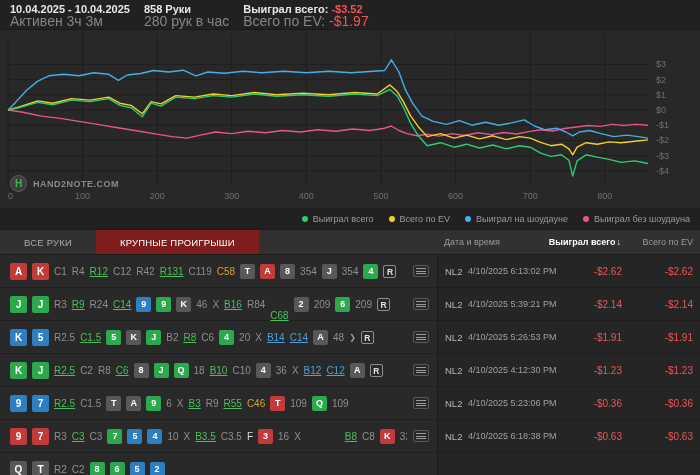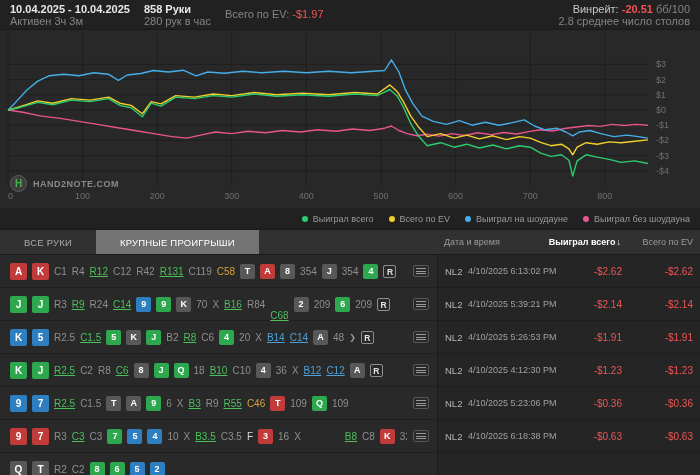--- a/index.html
+++ b/index.html
@@ -3,42 +3,42 @@
 <meta charset="utf-8">
 <style>
   html,body{margin:0;padding:0;background:#151515;font-family:"Liberation Sans",sans-serif;}
   #app{position:relative;width:700px;height:475px;overflow:hidden;background:#242424;}
 
   
   .header{height:30px;background:#212121;border-bottom:1px solid #191919;display:flex;align-items:center;padding:0 10px;box-sizing:border-box;}
   .hgroup{margin-right:14px;display:flex;flex-direction:column;justify-content:flex-start;}
   .hgroup.right{margin-left:auto;margin-right:0;text-align:right;}
   .h1{font-size:11px;font-weight:bold;color:#e8e8e8;line-height:13px;white-space:nowrap;}
-  .h2{font-size:11px;color:#858585;line-height:11px;white-space:nowrap;}
+  .h2{font-size:14px;color:#858585;line-height:11px;white-space:nowrap;}
   .red{color:#f05454;}
   .wl{color:#c8c8c8;font-weight:normal;}
   .wl2{color:#858585;font-weight:normal;}
 
   
   .chart{position:relative;height:178px;background:#282828;}
   .chart svg{position:absolute;left:0;top:0;}
   .chart text{font-family:"Liberation Sans",sans-serif;}
   .logo{position:absolute;left:10px;bottom:16px;display:flex;align-items:center;gap:6px;}
   .logo-icon{width:15px;height:15px;border-radius:50%;background:#3d3d3d;border:1px solid #5c5c5c;color:#4caf50;font-size:10px;font-weight:bold;text-align:center;line-height:15px;}
   .logo-text{font-size:9px;font-weight:bold;letter-spacing:.5px;color:#8a8a8a;}
 
   
   .legend{height:22px;background:#212121;border-bottom:1px solid #1a1a1a;display:flex;align-items:center;justify-content:flex-end;gap:15px;padding:0 10px;box-sizing:border-box;}
   .lg-item{display:flex;align-items:center;gap:5px;font-size:9px;color:#9a9a9a;white-space:nowrap;}
   .lg-dot{width:6px;height:6px;border-radius:50%;flex:none;}
 
   
   .tabbar{height:24px;background:#313131;border-bottom:1px solid #1c1c1c;display:flex;align-items:stretch;}
   .tab{display:flex;align-items:center;padding:0 24px;font-size:9.5px;color:#a8a8a8;letter-spacing:.2px;cursor:pointer;white-space:nowrap;}
-  .tab.active{background:#737373;color:#ffffff;}
+  .tab.active{background:#7f1d1d;color:#ffffff;}
   .colheads{margin-left:auto;width:263px;display:flex;align-items:center;font-size:9px;box-sizing:border-box;}
   .ch-date{width:104px;padding-left:7px;color:#9a9a9a;box-sizing:border-box;}
   .ch-won{width:80px;text-align:right;color:#ffffff;font-weight:bold;white-space:nowrap;}
   .ch-won .arrow{font-weight:bold;color:#ffffff;margin-left:1px;}
   .ch-ev{flex:1;text-align:right;color:#9a9a9a;padding-right:7px;}
 
   
   .row{display:flex;align-items:center;height:33px;padding-left:10px;background:#292929;border-bottom:1px solid #1f1f1f;box-sizing:border-box;cursor:pointer;}
   .row-main{flex:1;display:flex;align-items:center;gap:5px;overflow:hidden;}
   .chip{min-width:15px;height:15px;line-height:15px;border-radius:2px;color:#fff;font-size:9px;font-weight:bold;text-align:center;padding:0 1px;box-sizing:border-box;flex:none;}
@@ -63,25 +63,22 @@
   <div class="header">
     <div class="hgroup">
       <div class="h1">10.04.2025 - 10.04.2025</div>
       <div class="h2">Активен 3ч 3м</div>
     </div>
     <div class="hgroup">
       <div class="h1">858 Руки</div>
       <div class="h2">280 рук в час</div>
     </div>
     <div class="hgroup">
+      <div class="h1"><span>Выиграл всего:</span> <span class="red">-$3.52</span></div>
       <div class="h2"><span>Всего по EV:</span> <span class="red">-$1.97</span></div>
-    </div>
-    <div class="hgroup right">
-      <div class="h1"><span class="wl">Винрейт:</span> <span class="red">-20.51</span> <span class="wl2">бб/100</span></div>
-      <div class="h2">2.8 среднее число столов</div>
     </div>
   </div>
 
   <div class="chart">
     <svg id="chart-svg" width="700" height="178">
         <line x1="8" y1="4" x2="8" y2="156" stroke="#1f1f1f"></line>
         <text x="8" y="169" text-anchor="start" fill="#6f6f6f" font-size="9">0</text>
         <line x1="82.5920745920746" y1="4" x2="82.5920745920746" y2="156" stroke="#1f1f1f"></line>
         <text x="82.5920745920746" y="169" text-anchor="middle" fill="#6f6f6f" font-size="9">100</text>
         <line x1="157.1841491841492" y1="4" x2="157.1841491841492" y2="156" stroke="#1f1f1f"></line>
@@ -193,21 +190,21 @@
     <div class="row-main">
           <span class="chip big" style="background: rgb(45, 168, 78);">J</span>
           <span class="chip big" style="background: rgb(45, 168, 78);">J</span>
           <span class="tok" style="color: rgb(143, 143, 143);">R3</span>
           <span class="tok" style="color: rgb(76, 191, 93); text-decoration: underline;">R9</span>
           <span class="tok" style="color: rgb(143, 143, 143);">R24</span>
           <span class="tok" style="color: rgb(76, 191, 93); text-decoration: underline;">C14</span>
           <span class="chip" style="background: rgb(45, 127, 193);">9</span>
           <span class="chip" style="background: rgb(45, 168, 78);">9</span>
           <span class="chip" style="background: rgb(88, 88, 88);">K</span>
-          <span class="pot">70</span>
+          <span class="pot">46</span>
           <span class="tok" style="color: rgb(143, 143, 143);">X</span>
           <span class="tok" style="color: rgb(76, 191, 93); text-decoration: underline;">B16</span>
           <span class="tok" style="color: rgb(143, 143, 143); text-align: right;">R84</span>
           <span class="tok" style="color: rgb(76, 191, 93); text-decoration: underline; margin-top: 23px;">C68</span>
           <span class="chip" style="background: rgb(88, 88, 88);">2</span>
           <span class="pot">209</span>
           <span class="chip" style="background: rgb(45, 168, 78);">6</span>
           <span class="pot">209</span>
           <span class="rbadge">R</span>
         </div>

